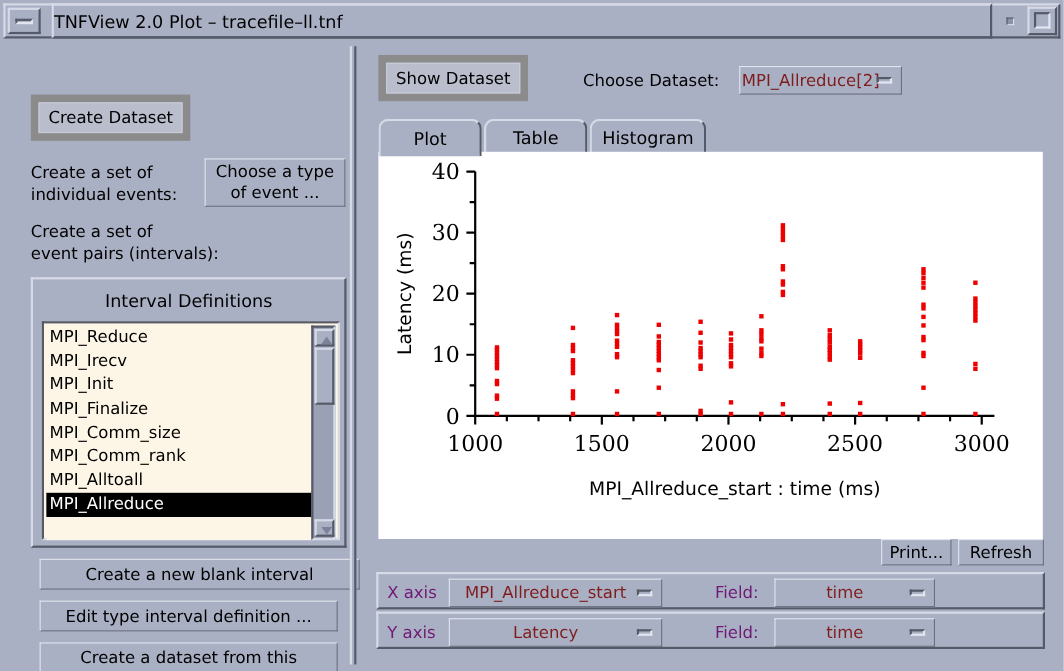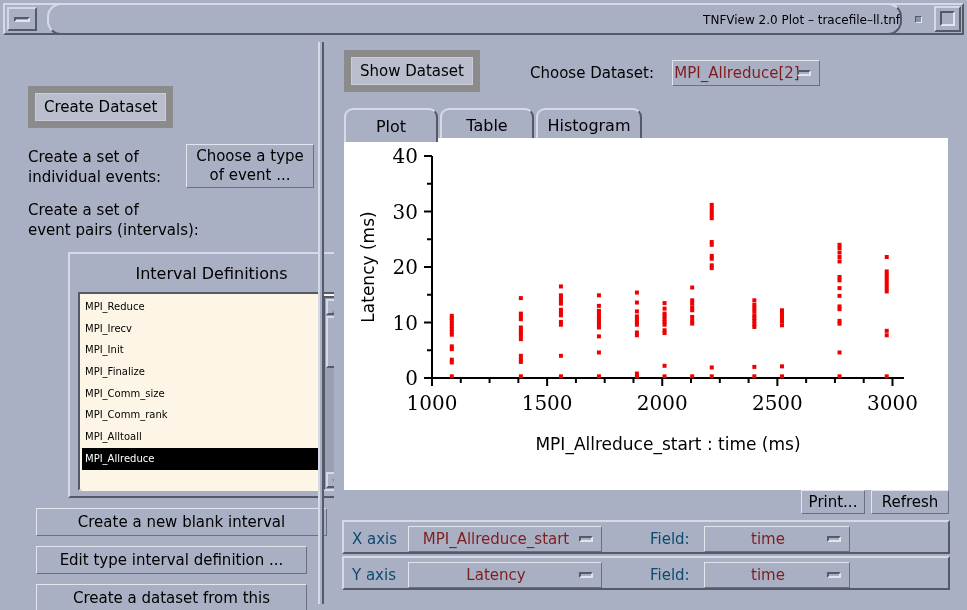--- a/index.html
+++ b/index.html
@@ -28,31 +28,30 @@
     position:absolute; left:0; top:0; width:961px; height:32px;
     border-top: 2px solid #d6dae6;
     border-left: 2px solid #d6dae6;
     border-right: 2px solid #555a68;
     border-bottom: 2px solid #555a68;
     box-sizing: border-box;
   }
   .tb-title {
     position: absolute; left: 44px; top: 0; right: 62px; height: 32px;
     line-height: 30px;
-    text-align: right;
-    font-size: 12px;
+    text-align: left;
+    font-size: 16px;
     color: #000;
     border-top: 2px solid #d6dae6;
     border-left: 2px solid #d6dae6;
     border-right: 2px solid #555a68;
     border-bottom: 2px solid #555a68;
     box-sizing: border-box;
     white-space: nowrap;
     overflow: hidden;
-    border-radius: 14px;
   }
   .tb-btn-left {
     position: absolute; left: 4px; top: 4px;
     width: 30px; height: 24px;
     border-top: 2px solid #d6dae6;
     border-left: 2px solid #d6dae6;
     border-right: 2px solid #555a68;
     border-bottom: 2px solid #555a68;
     box-sizing: border-box;
   }
@@ -197,39 +196,38 @@
     border-right: 2px solid #e2e5ee;
     border-bottom: 2px solid #e2e5ee;
     box-sizing:border-box;
   }
 
   
   .ivl-group {
     position:absolute; left: 22px; top: 210px;
     width: 287px; height: 246px;
     background:#aab0c4;
-    margin-left:40px;
   }
   .ivl-title {
     position:absolute; left:0; top: 10px; width:100%;
     text-align:center; font-size:16px; color:#000;
   }
   .ivl-listwrap {
     position:absolute; left: 8px; top: 38px;
     width: 271px; height: 199px;
     background:#fdf6e7;
   }
   .ivl-list {
     position:absolute; left: 2px; top: 2px;
     width: 245px; height: 195px;
     background:#fdf6e7;
     overflow:hidden;
   }
   .ivl-item {
-    font-size:10px; color:#000;
+    font-size:15px; color:#000;
     height: 21.7px; line-height: 21.7px;
     padding-left: 3px;
     white-space:nowrap;
   }
   .ivl-item.sel { background:#000; color:#fff; }
 
   .sb {
     position:absolute; right: 2px; top: 2px;
     width: 22px; height: 195px;
     background:#9ba1b5;
@@ -275,21 +273,21 @@
     background:#ffffff;
   }
   .plot-svg { position:absolute; left:0; top:0; }
 
   .ctrlrow {
     position:absolute;
     background:#aab0c4;
     height: 34px;
   }
   .ctrl-lbl {
-    position:absolute; font-size:15px; color:#0c4a6e;
+    position:absolute; font-size:15px; color:#701a75;
     line-height: 34px;
   }
 </style>
 </head>
 <body>
 
 <div class="win">
 
   <div class="titlebar">
     <div class="tb-frame"></div>

